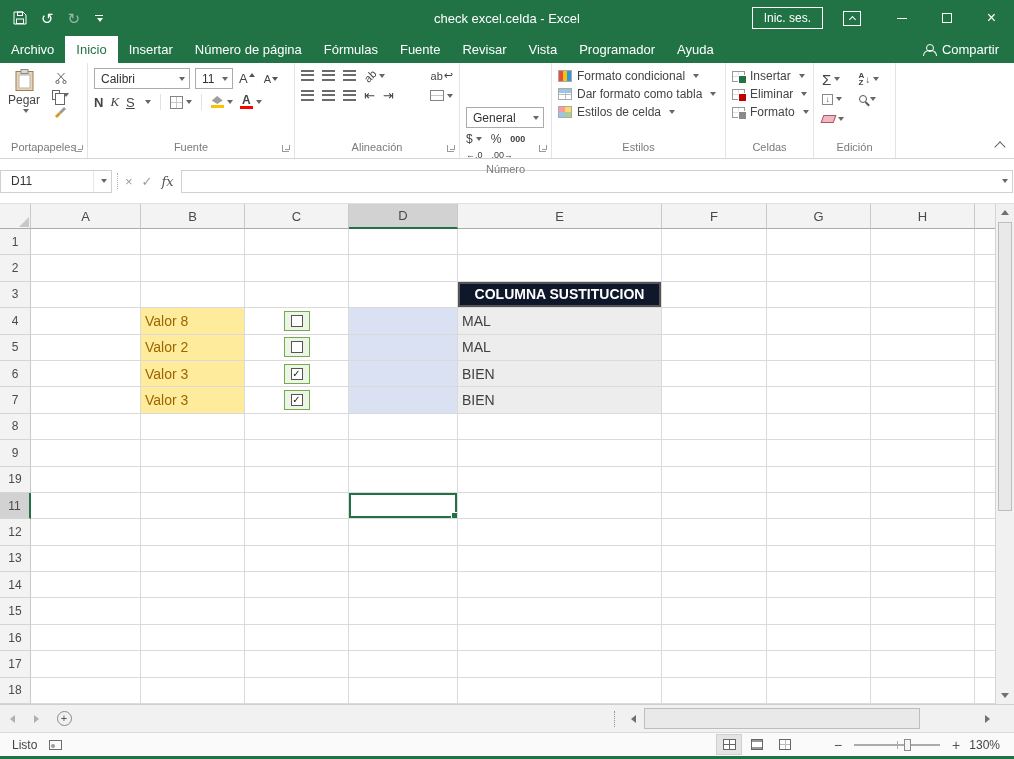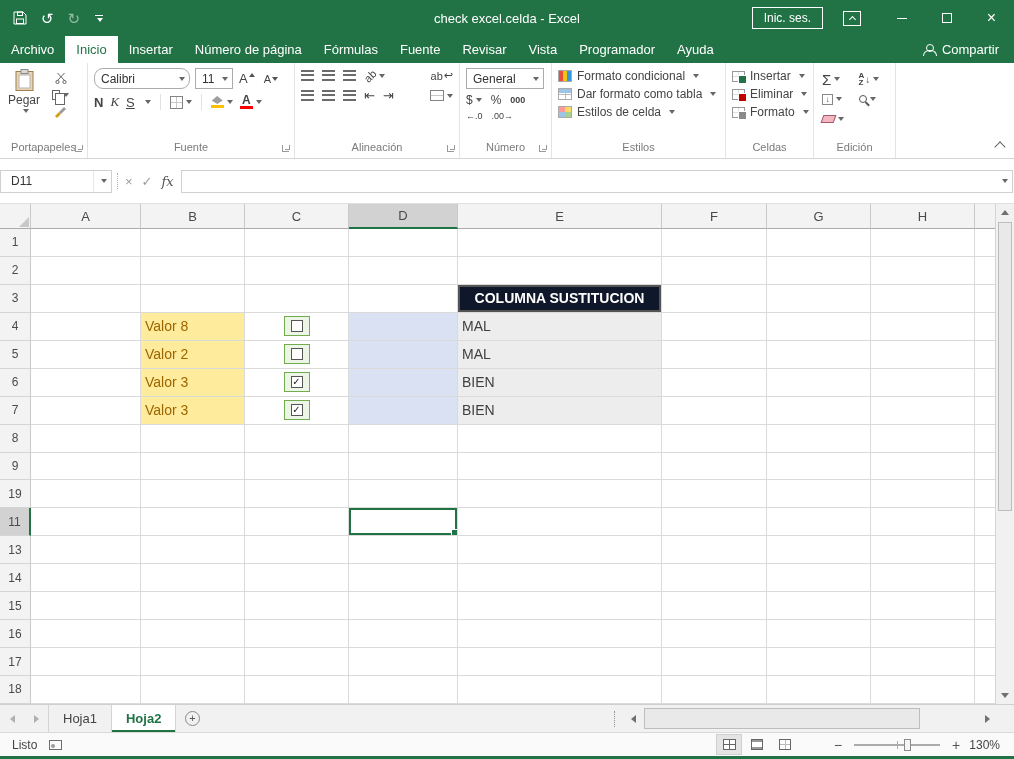--- a/index.html
+++ b/index.html
@@ -52,21 +52,21 @@
 .sbtn{display:inline-flex;align-items:center;justify-content:center;color:#444;}
 .vsep{width:1px;height:16px;background:#e2e2e2;margin:0 2px;flex:0 0 auto;}
 .clip-body{display:flex;padding:0 2px;}
 .paste-big{width:44px;display:flex;flex-direction:column;align-items:center;font-size:12px;color:#444;gap:2px;padding-top:3px;}
 .clip-mini{display:flex;flex-direction:column;gap:6px;padding:6px 0 0 6px;}
 .dbl-rect{position:relative;width:8px;height:10px;border:1px solid #666;background:#fff;display:inline-block;}
 .dbl-rect::after{content:'';position:absolute;left:2px;top:2px;width:8px;height:10px;border:1px solid #666;background:#fff;}
 .font-body{padding:2px 6px;display:flex;flex-direction:column;gap:5px;}
 .frow{display:flex;align-items:center;gap:3px;}
 .combo{height:21px;border:1px solid #ababab;background:#fff;display:flex;align-items:center;justify-content:space-between;padding:0 4px 0 6px;font-size:12px;color:#333;}
-.fname{width:96px;border-radius:9px;}
+.fname{width:96px;}
 .fsize{width:38px;margin-left:2px;}
 .abtn{font-size:13px;padding:0 3px;gap:1px;align-items:flex-start;}
 .abtn.small{font-size:11px;}
 .tri-up{width:0;height:0;border-left:3px solid transparent;border-right:3px solid transparent;border-bottom:4px solid #555;margin-top:2px;}
 .tri-down{width:0;height:0;border-left:3px solid transparent;border-right:3px solid transparent;border-top:4px solid #555;margin-top:4px;}
 .fatt{gap:7px;font-size:13px;}
 .bold-N{font-weight:bold;}
 .italic-K{font-style:italic;font-family:"Liberation Serif","DejaVu Serif",serif;}
 .und-S{text-decoration:underline;}
 .border-ico{width:13px;height:13px;border:1px solid #848484;background-image:linear-gradient(#c9c9c9,#c9c9c9),linear-gradient(#c9c9c9,#c9c9c9);background-size:1px 100%,100% 1px;background-position:center,center;background-repeat:no-repeat;display:inline-block;}
@@ -74,21 +74,21 @@
 .bucket{width:11px;height:8px;background:#9e9e9e;clip-path:polygon(50% 0,100% 55%,50% 100%,0 55%);}
 .cbar{width:13px;height:3px;display:inline-block;}
 .fontcolor-A{display:inline-flex;flex-direction:column;align-items:center;gap:1px;font-size:12px;font-weight:bold;line-height:10px;color:#444;}
 .al-body{padding:3px 6px;display:flex;flex-direction:column;gap:6px;}
 .al-lines{width:13px;height:11px;background:repeating-linear-gradient(to bottom,#6b6b6b 0 2px,transparent 2px 4.5px);display:inline-block;}
 .orient{font-size:11px;}
 .orient .rot{display:inline-block;transform:rotate(-45deg);}
 .wrap-ico{font-size:11px;gap:1px;}
 .ind{font-size:13px;}
 .merge-ico{width:14px;height:11px;border:1px solid #848484;background:linear-gradient(#c9c9c9,#c9c9c9) center/100% 1px no-repeat;display:inline-block;}
-.num-body{padding:2px 6px;display:flex;flex-direction:column;gap:4px;}
+.num-body{padding:2px 6px;display:flex;flex-direction:column;gap:4px;margin-top:39px;}
 .num-combo{width:78px;}
 .num-row{display:flex;align-items:center;gap:9px;font-size:12px;color:#444;}
 .small000{font-size:9px;font-weight:bold;}
 .decbtn{font-size:9px;}
 .styles-body{padding:3px 6px;display:flex;flex-direction:column;gap:4px;}
 .style-row{display:flex;align-items:center;gap:5px;font-size:12px;color:#444;white-space:nowrap;}
 .cf-ico{width:14px;height:12px;border:1px solid #aaa;background:linear-gradient(to right,#e74c3c 0 34%,#f1c40f 34% 67%,#3498db 67%);flex:0 0 auto;}
 .ft-ico{width:14px;height:12px;border:1px solid #aaa;background-image:linear-gradient(#9dc3e6,#9dc3e6),linear-gradient(#bbb,#bbb),linear-gradient(#bbb,#bbb);background-size:100% 4px,100% 1px,1px 100%;background-position:top,center,center;background-repeat:no-repeat;background-color:#fff;flex:0 0 auto;}
 .cs-ico{width:14px;height:12px;border:1px solid #aaa;background:conic-gradient(#ffd966 0 25%,#a9d08e 25% 50%,#9dc3e6 50% 75%,#ff9999 75%);flex:0 0 auto;}
 .cells-body{padding:3px 6px;display:flex;flex-direction:column;gap:4px;}
@@ -641,20 +641,32 @@
         <div class="gcell" style="width: 104px;"></div>
         <div class="gcell" style="width: 104px;"></div>
         <div class="gcell active" style="width: 109px;"></div>
         <div class="gcell" style="width: 204px;"></div>
         <div class="gcell" style="width: 105px;"></div>
         <div class="gcell" style="width: 104px;"></div>
         <div class="gcell" style="width: 104px;"></div>
         <div class="gcell filler"></div>
       </div>
       <div class="grow">
+        <div class="rowhdr">12</div>
+        <div class="gcell" style="width: 110px;"></div>
+        <div class="gcell" style="width: 104px;"></div>
+        <div class="gcell" style="width: 104px;"></div>
+        <div class="gcell" style="width: 109px;"></div>
+        <div class="gcell" style="width: 204px;"></div>
+        <div class="gcell" style="width: 105px;"></div>
+        <div class="gcell" style="width: 104px;"></div>
+        <div class="gcell" style="width: 104px;"></div>
+        <div class="gcell filler"></div>
+      </div>
+      <div class="grow">
         <div class="rowhdr">13</div>
         <div class="gcell" style="width: 110px;"></div>
         <div class="gcell" style="width: 104px;"></div>
         <div class="gcell" style="width: 104px;"></div>
         <div class="gcell" style="width: 109px;"></div>
         <div class="gcell" style="width: 204px;"></div>
         <div class="gcell" style="width: 105px;"></div>
         <div class="gcell" style="width: 104px;"></div>
         <div class="gcell" style="width: 104px;"></div>
         <div class="gcell filler"></div>
@@ -732,24 +744,20 @@
       </div>
   </div>
 </div>
 
 <div class="sheetbar">
   <div class="snav">
       <span class="tri tri-l dim"></span>
     </div>
   <div class="snav">
       <span class="tri tri-r dim"></span>
-    </div>
-  <div id="sheet-tabs" style="display:flex">
-      <div class="stab">Hoja1</div>
-      <div class="stab active">Hoja2</div>
     </div>
   <div class="addsheet">
       <span class="plus-circle">+</span>
     </div>
   <div class="sheet-spacer"></div>
   <div class="sdots"></div>
   <div class="hscroll">
     <div class="harrow">
         <span class="tri tri-l"></span>
       </div>

